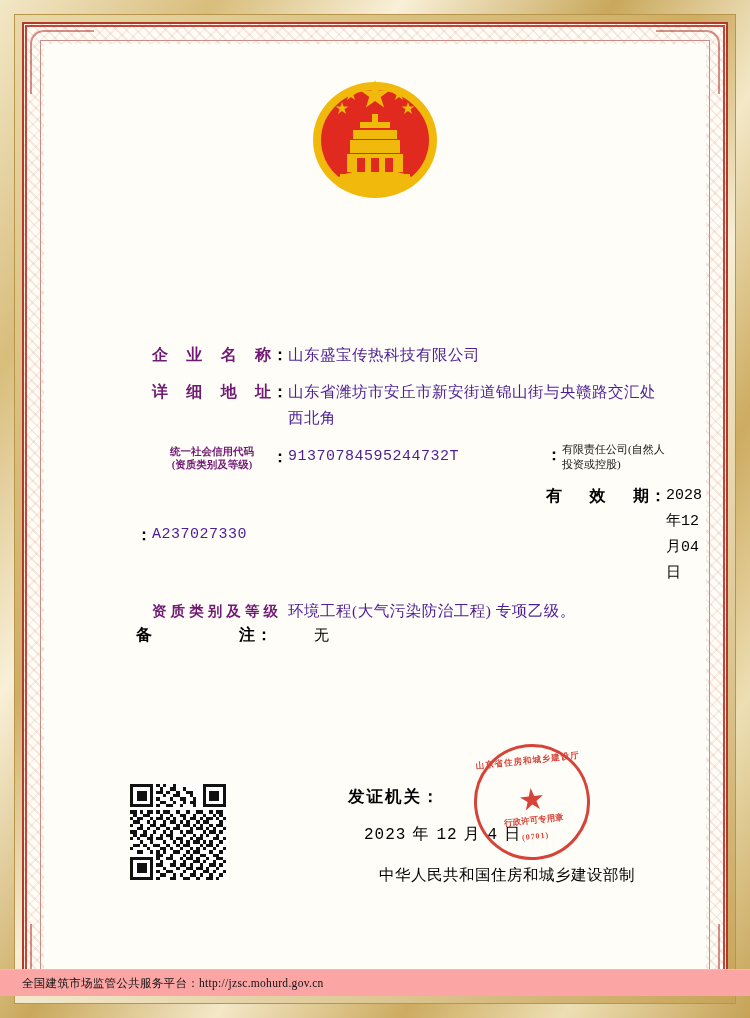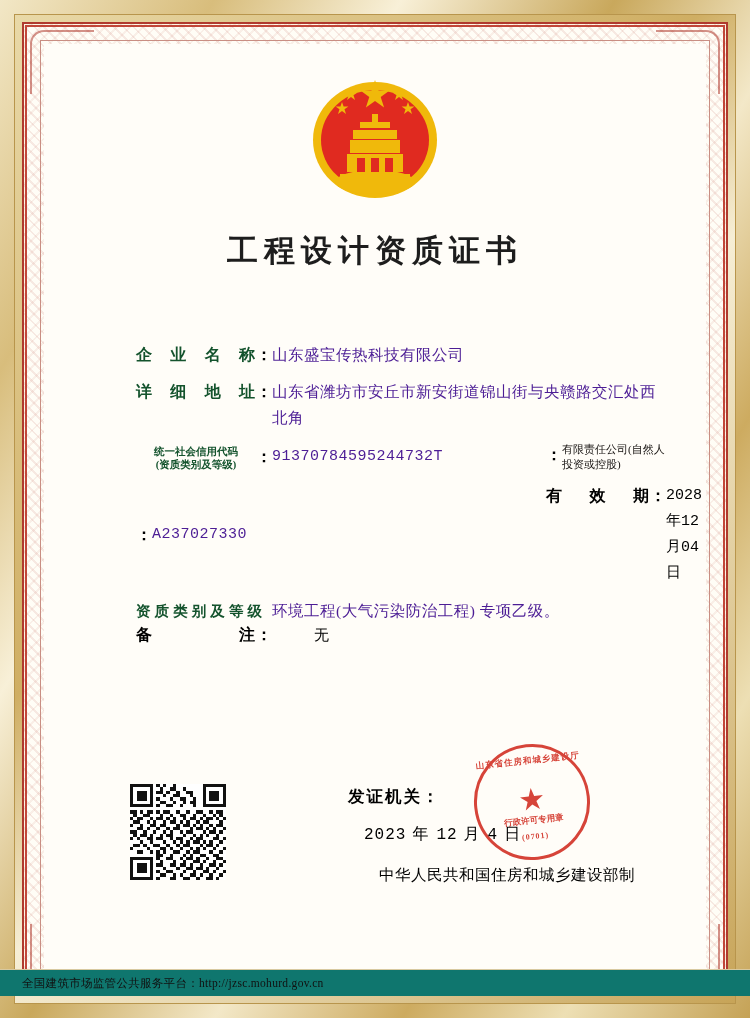--- a/index.html
+++ b/index.html
@@ -108,26 +108,27 @@
   .row {
     display: flex;
     align-items: flex-start;
     margin-bottom: 11px;
     min-height: 26px;
   }
   .lbl {
     width: 120px;
     flex: 0 0 120px;
     font-size: 16px;
-    color: #14532d;
+    color: #701a75;
     letter-spacing: 1px;
     font-weight: 600;
     text-align: justify;
     text-align-last: justify;
     line-height: 26px;
+    margin-left: 16px;
   }
   .lbl.small {
     font-size: 10.5px;
     font-weight: 600;
     line-height: 13px;
     letter-spacing: 0;
     text-align-last: center;
     padding-top: 1px;
   }
   .colon {
@@ -280,21 +281,21 @@
     font-size: 8.5px;
     font-weight: 700;
   }
 
   
   .footer {
     position: absolute;
     left: 0; right: 0;
     bottom: 22px;
     height: 26px;
-    background: #0f766e;
+    background: #fca5a5;
     border-top: 1px solid #d8c9a0;
     display: flex;
     align-items: center;
     padding-left: 22px;
   }
   .footer-text {
     font-size: 11.5px;
     color: #111;
     font-family: "Liberation Serif","DejaVu Serif",serif;
     letter-spacing: .3px;
@@ -343,21 +344,20 @@
         <g fill="#f0b90b">
           <polygon points="75,18 78.6,28.5 89.6,28.5 80.7,35 84.1,45.6 75,39 65.9,45.6 69.3,35 60.4,28.5 71.4,28.5"></polygon>
           <polygon points="99,26 100.6,30.5 105.4,30.5 101.5,33.3 103,37.9 99,35.1 95,37.9 96.5,33.3 92.6,30.5 97.4,30.5"></polygon>
           <polygon points="108,40 109.6,44.5 114.4,44.5 110.5,47.3 112,51.9 108,49.1 104,51.9 105.5,47.3 101.6,44.5 106.4,44.5"></polygon>
           <polygon points="51,26 52.6,30.5 57.4,30.5 53.5,33.3 55,37.9 51,35.1 47,37.9 48.5,33.3 44.6,30.5 49.4,30.5"></polygon>
           <polygon points="42,40 43.6,44.5 48.4,44.5 44.5,47.3 46,51.9 42,49.1 38,51.9 39.5,47.3 35.6,44.5 40.4,44.5"></polygon>
         </g>
       </svg>
     </div>
 
-    <div class="title">工程设计资质证书</div>
 
     <div class="fields">
 
       <div class="row">
         <div class="lbl">企业名称</div>
         <div class="colon">：</div>
         <div class="val">山东盛宝传热科技有限公司</div>
       </div>
 
       <div class="row">

